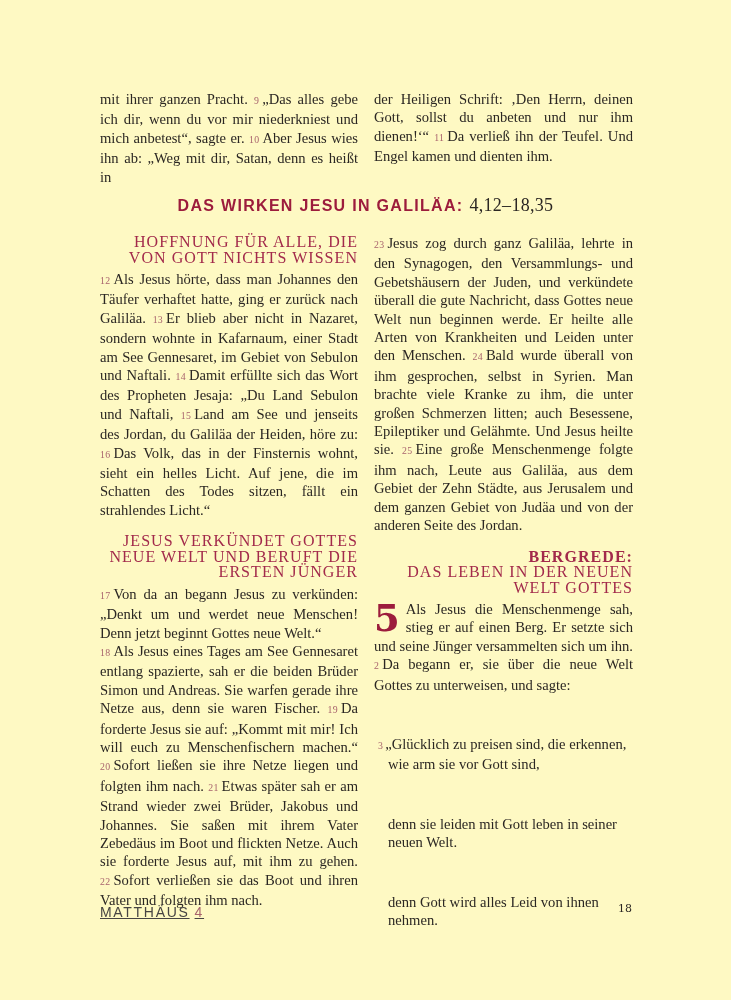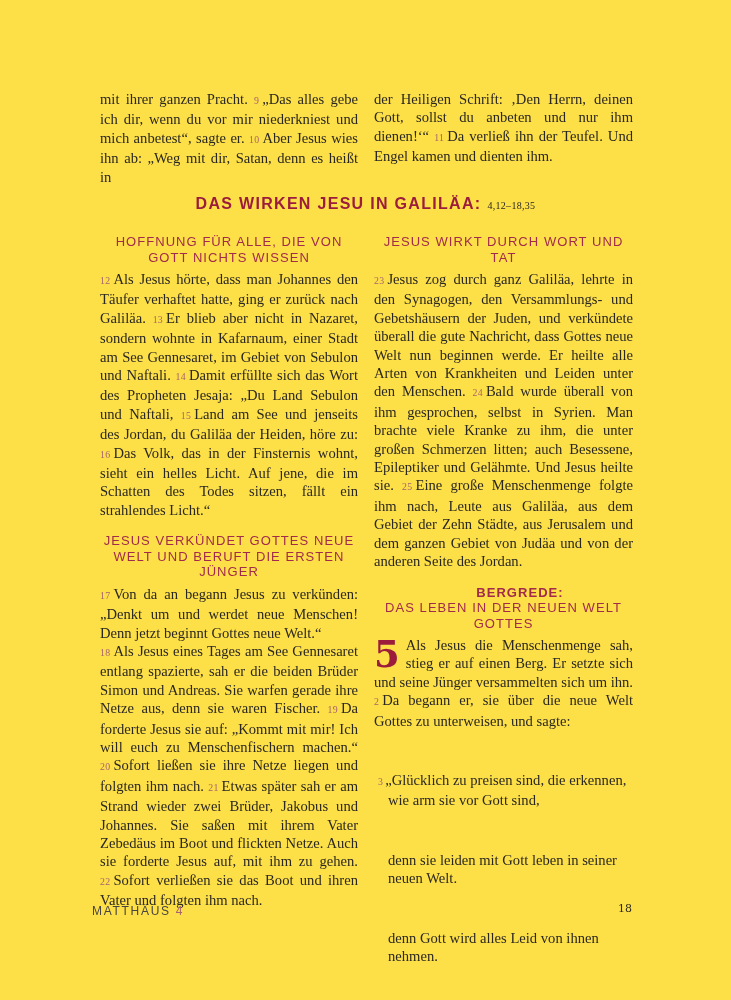--- a/index.html
+++ b/index.html
@@ -1,69 +1,69 @@
 <!DOCTYPE html>
 <html lang="de" style="--title-red: #9c1c3c; --subhead-red: #a22a4b; --verse-red: #a8636d;"><head>
 <meta charset="utf-8">
 <style>
   html,body{margin:0;padding:0;}
   body{
     width:731px;height:1000px;position:relative;background:#ffffff;
     font-family:"Liberation Serif",serif;color:#2b2723;overflow:hidden;
   }
-  .page{position:absolute;inset:0;background:#fde047;}
+  .page{position:absolute;inset:0;background:#fef9c3;}
 
   
   .body-text{font-size:14.6px;line-height:18.4px;text-align:justify;hyphens:auto;-webkit-hyphens:auto;}
   .body-text p{margin:0;}
   .vnum{
     font-family:"Liberation Serif",serif;font-size:9.8px;color:var(--verse-red,#a8636d);
     margin-right:3px;letter-spacing:.3px;
   }
 
   
   .intro-left{position:absolute;left:100px;top:90px;width:258px;}
   .intro-right{position:absolute;left:374px;top:90px;width:259px;}
 
   
   .main-title{position:absolute;top:195px;left:0;width:731px;text-align:center;white-space:nowrap;}
   .mt-label{
     font-family:Liberation Sans, sans-serif;font-weight:700;font-size:16px;
     letter-spacing:1.3px;color:var(--title-red,#9c1c3c);
   }
-  .mt-range{font-family:"Liberation Serif",serif;font-size:10px;color:#2b2723;margin-left:6px;letter-spacing:.3px;}
+  .mt-range{font-family:"Liberation Serif",serif;font-size:18px;color:#2b2723;margin-left:6px;letter-spacing:.3px;}
 
   
   .col{position:absolute;top:234px;}
   .col-left{left:100px;width:258px;}
   .col-right{left:374px;width:259px;}
 
   .subhead{
-    font-family:Liberation Sans, sans-serif;font-size:13px;line-height:15.5px;
+    font-family:Liberation Serif, serif;font-size:16px;line-height:15.5px;
     letter-spacing:1.05px;color:var(--subhead-red,#a22a4b);font-weight:400;
-    margin:14px 0 5px;text-align:center;
+    margin:14px 0 5px;text-align:right;
   }
   .col .subhead:first-child{margin-top:0;}
   .subhead .sh-line{display:block;}
   .subhead .sh-line.bold{font-weight:700;padding-left:33px;}
 
   .dropcap{
     float:left;font-family:"DejaVu Serif","Liberation Serif",serif;font-weight:700;
     font-size:37px;line-height:31px;color:var(--title-red,#9c1c3c);
     margin:3px 6px 0 0;
   }
 
   .poetry{text-align:left;}
   .poetry-line{padding-left:14px;text-align:left;margin-top:41px;}
   .poetry-line .vnum{margin-left:-10px;margin-right:2px;}
 
   
   .footer-left{
-    position:absolute;left:92px;top:904px;
-    font-family:"Liberation Sans",sans-serif;font-size:12px;letter-spacing:1.7px;color:#474443;
+    position:absolute;left:100px;top:904px;
+    font-family:"Liberation Sans",sans-serif;font-size:14px;letter-spacing:1.7px;color:#474443;text-decoration:underline;
   }
   .footer-chapter{color:var(--verse-red,#a8636d);margin-left:5px;}
   .footer-right{
     position:absolute;left:0;top:902px;width:632px;text-align:right;
     font-family:"DejaVu Serif","Liberation Serif",serif;font-size:11px;color:#2b2723;
   }
 </style>
 </head>
 <body>
 
@@ -85,23 +85,20 @@
         <span class="sh-line">HOFFNUNG FÜR ALLE, DIE VON GOTT NICHTS WISSEN</span>
       </div>
       <p><span class="vnum">12</span>Als Jesus hörte, dass man Johannes den Täufer verhaftet hatte, ging er zurück nach Galiläa. <span class="vnum">13</span>Er blieb aber nicht in Nazaret, sondern wohnte in Kafarnaum, einer Stadt am See Gennesaret, im Gebiet von Sebulon und Naftali. <span class="vnum">14</span>Damit erfüllte sich das Wort des Propheten Jesaja: „Du Land Sebulon und Naftali, <span class="vnum">15</span>Land am See und jenseits des Jordan, du Galiläa der Heiden, höre zu: <span class="vnum">16</span>Das Volk, das in der Finsternis wohnt, sieht ein helles Licht. Auf jene, die im Schatten des Todes sitzen, fällt ein strahlendes Licht.“</p>
       <div class="subhead">
         <span class="sh-line">JESUS VERKÜNDET GOTTES NEUE WELT UND BERUFT DIE ERSTEN JÜNGER</span>
       </div>
       <p><span class="vnum">17</span>Von da an begann Jesus zu verkünden: „Denkt um und werdet neue Menschen! Denn jetzt beginnt Gottes neue Welt.“</p>
       <p><span class="vnum">18</span>Als Jesus eines Tages am See Gennesaret entlang spazierte, sah er die beiden Brüder Simon und Andreas. Sie warfen gerade ihre Netze aus, denn sie waren Fischer. <span class="vnum">19</span>Da forderte Jesus sie auf: „Kommt mit mir! Ich will euch zu Menschenfischern machen.“ <span class="vnum">20</span>Sofort ließen sie ihre Netze liegen und folgten ihm nach. <span class="vnum">21</span>Etwas später sah er am Strand wieder zwei Brüder, Jakobus und Johannes. Sie saßen mit ihrem Vater Zebedäus im Boot und flickten Netze. Auch sie forderte Jesus auf, mit ihm zu gehen. <span class="vnum">22</span>Sofort verließen sie das Boot und ihren Vater und folgten ihm nach.</p>
     </div>
   <div class="col col-right body-text" id="col-right">
-      <div class="subhead">
-        <span class="sh-line">JESUS WIRKT DURCH WORT UND TAT</span>
-      </div>
       <p><span class="vnum">23</span>Jesus zog durch ganz Galiläa, lehrte in den Synagogen, den Versammlungs- und Gebetshäusern der Juden, und verkündete überall die gute Nachricht, dass Gottes neue Welt nun beginnen werde. Er heilte alle Arten von Krankheiten und Leiden unter den Menschen. <span class="vnum">24</span>Bald wurde überall von ihm gesprochen, selbst in Syrien. Man brachte viele Kranke zu ihm, die unter großen Schmerzen litten; auch Besessene, Epileptiker und Gelähmte. Und Jesus heilte sie. <span class="vnum">25</span>Eine große Menschenmenge folgte ihm nach, Leute aus Galiläa, aus dem Gebiet der Zehn Städte, aus Jerusalem und dem ganzen Gebiet von Judäa und von der anderen Seite des Jordan.</p>
       <div class="subhead">
         <span class="sh-line bold">BERGREDE:</span>
         <span class="sh-line">DAS LEBEN IN DER NEUEN WELT GOTTES</span>
       </div>
       <p><span class="dropcap">5</span>Als Jesus die Menschenmenge sah, stieg er auf einen Berg. Er setzte sich und seine Jünger versammelten sich um ihn. <span class="vnum">2</span>Da begann er, sie über die neue Welt Gottes zu unterweisen, und sagte:</p>
       <div class="poetry">
         <div class="poetry-line"><span class="vnum">3</span>„Glücklich zu preisen sind, die erkennen, wie arm sie vor Gott sind,</div>
         <div class="poetry-line">denn sie leiden mit Gott leben in seiner neuen Welt.</div>
         <div class="poetry-line">denn Gott wird alles Leid von ihnen nehmen.</div>

